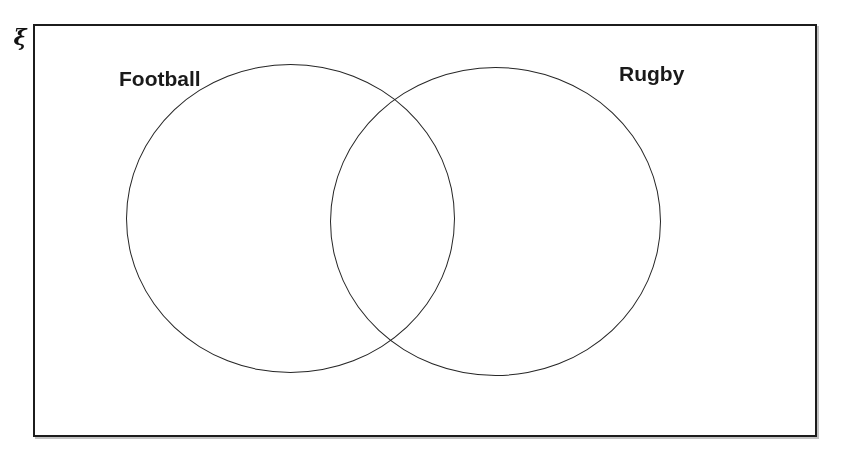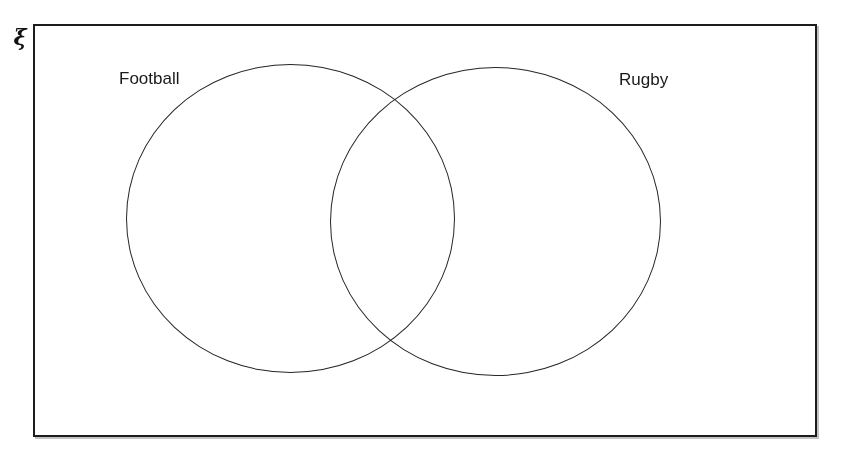--- a/index.html
+++ b/index.html
@@ -51,32 +51,33 @@
     height: 307px;
   }
   .circle-rugby {
     left: 330px;
     top: 67px;
     width: 329px;
     height: 307px;
   }
   .set-label {
     position: absolute;
-    font-size: 17px;
+    font-size: 21px;
     line-height: 20px;
     color: #1a1a1a;
     white-space: nowrap;
+    font-weight: bold;
   }
   .label-football {
     left: 119px;
     top: 69px;
   }
   .label-rugby {
     left: 619px;
-    top: 70px;
+    top: 64px;
   }
 </style>
 </head>
 <body>
 
 <div class="canvas">
 
   <span class="xi-label">ξ</span>
 
   <div class="universal-box"></div>

